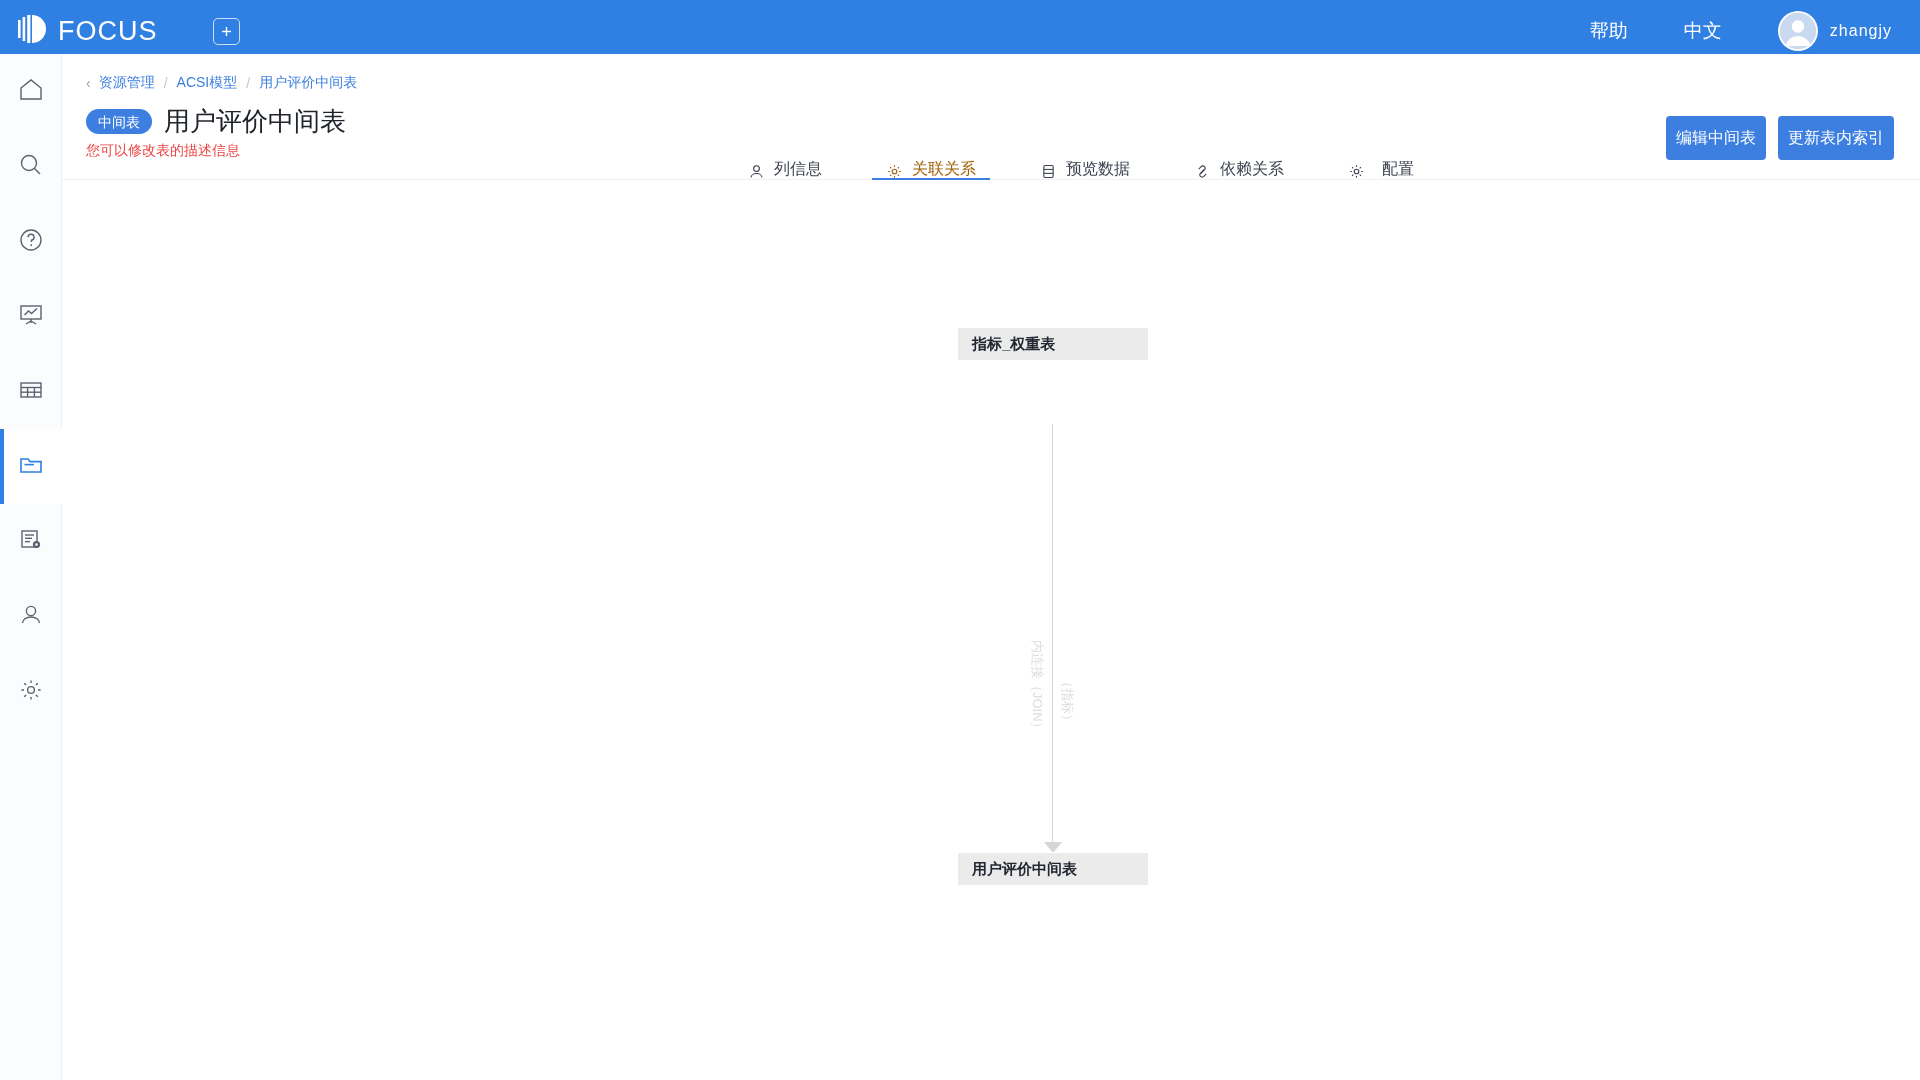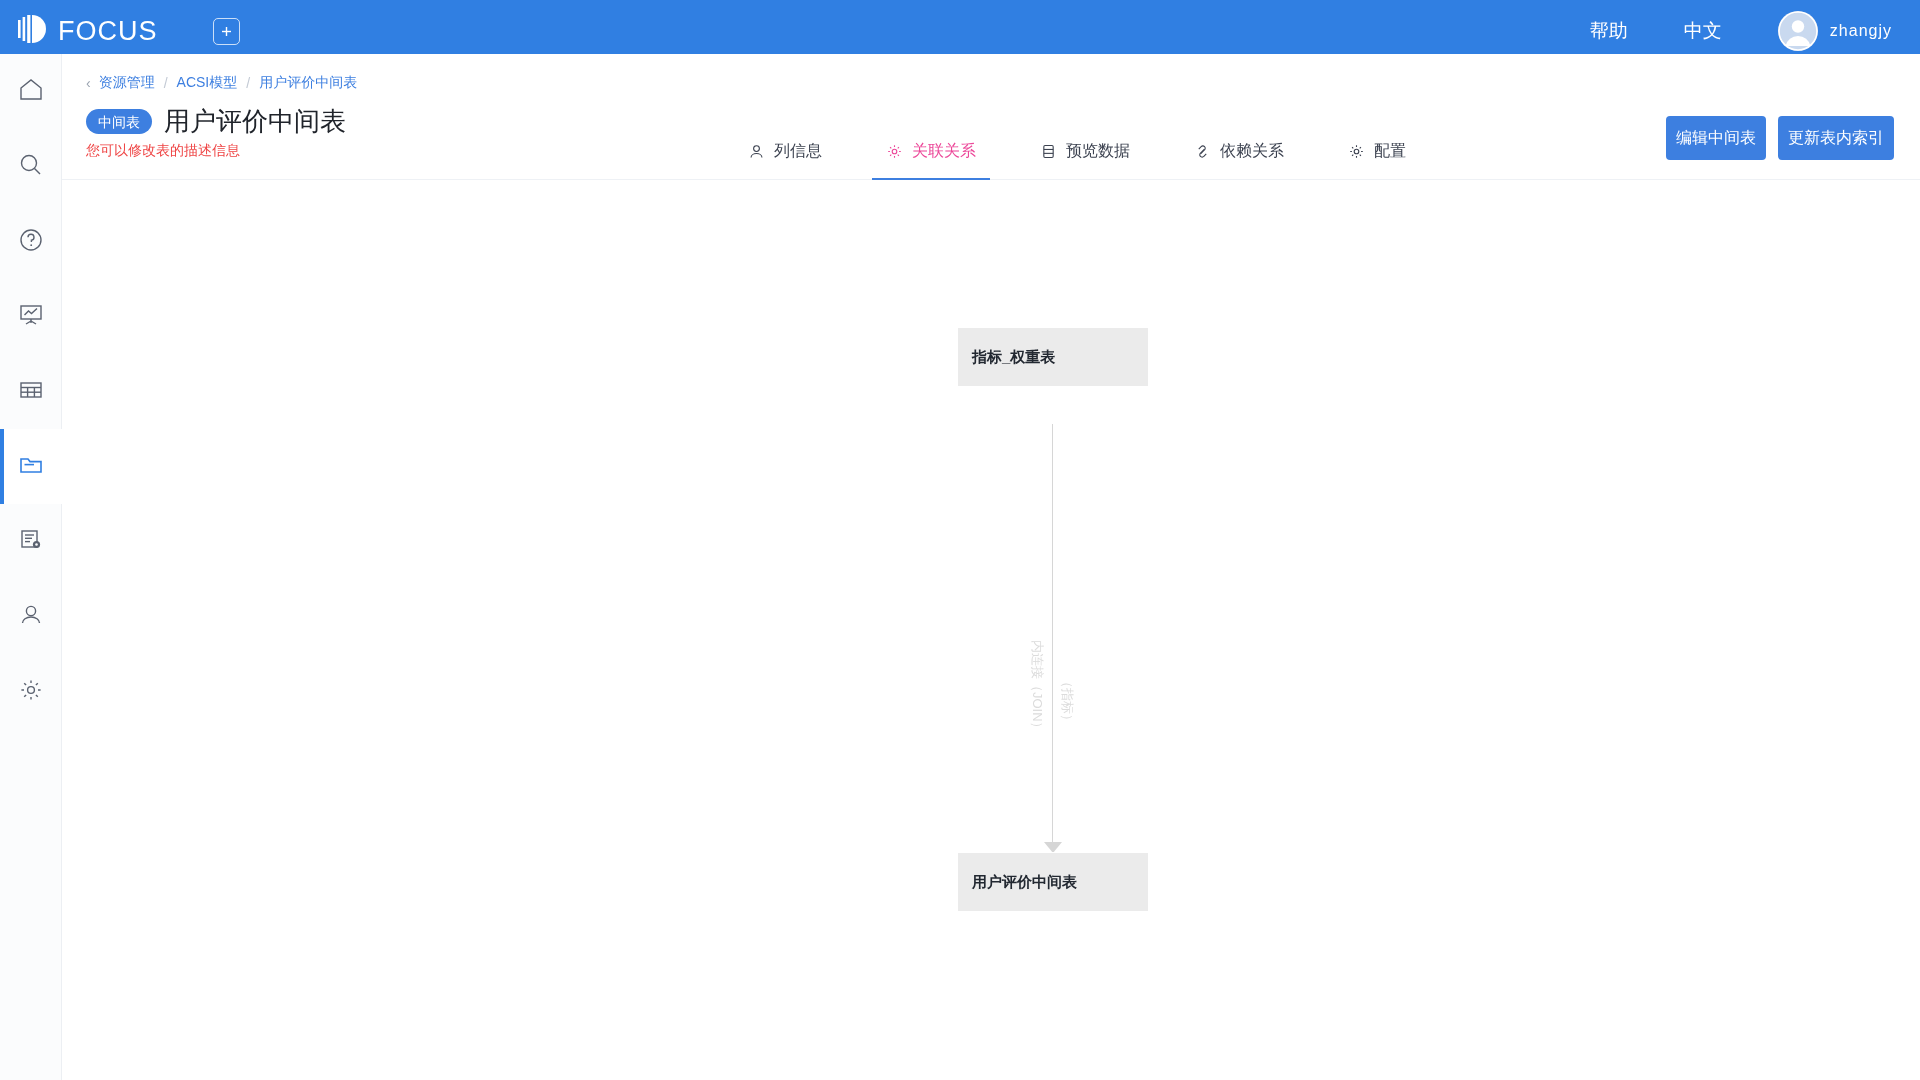--- a/index.html
+++ b/index.html
@@ -83,27 +83,27 @@
   .subtitle {
     position: absolute; left: 24px; top: 88px; font-size: 14px; color: #ef4444;
   }
 
   
   .tabs {
     position: absolute; left: 672px; top: 68px; display: flex; align-items: flex-end;
     height: 58px;
   }
   .tab {
-    display: flex; align-items: center; height: 58px; padding: 0 14px;
+    display: flex; align-items: flex-end; height: 58px; padding: 0 14px;
     margin-right: 36px; font-size: 16px; color: #3c4250; position: relative;
     white-space: nowrap;
   }
-  .tab:last-child { margin-right: 0; }
+  .tab:last-child { margin-right: 0; gap: 8px; }
   .tab .tab-ico { display: flex; align-items: center; margin-right: 9px; }
-  .tab.active { color: #ec4899; }
+  .tab.active { color: #a16207; }
   .tab.active::after {
     content: ""; position: absolute; left: 0; right: 0; bottom: 0;
     height: 2px; background: #3d7fe0;
   }
 
   .head-actions { position: absolute; right: 26px; top: 62px; display: flex; }
   .btn-primary {
     background: #3d7fe0; color: #fff; border: none; border-radius: 4px;
     font-size: 16px; height: 44px; padding: 0 10px; cursor: pointer;
     font-family: inherit; white-space: nowrap;
@@ -119,21 +119,21 @@
   .canvas {
     position: absolute; left: 62px; top: 180px; width: 1858px; height: 900px;
     background: #fff; overflow: hidden;
   }
   .node {
     position: absolute; width: 190px;
     box-shadow: 0 0 0 1px #ffffff;
   }
   .node-head {
     background: #ebebeb; color: #222831; font-size: 15px; font-weight: bold;
-    padding: 19px 14px; line-height: 1.3;
+    padding: 6px 14px; line-height: 1.3;
   }
   .node-body {
     background: #e8f4fb; color: #57606e; font-size: 14px;
     padding: 12px 14px; min-height: 46px; line-height: 1.3;
   }
   #node-top { left: 896px; top: 148px; }
   #node-bottom { left: 896px; top: 673px; }
 
   .edge-line {
     position: absolute; left: 990px; top: 244px; width: 1px; height: 430px;

